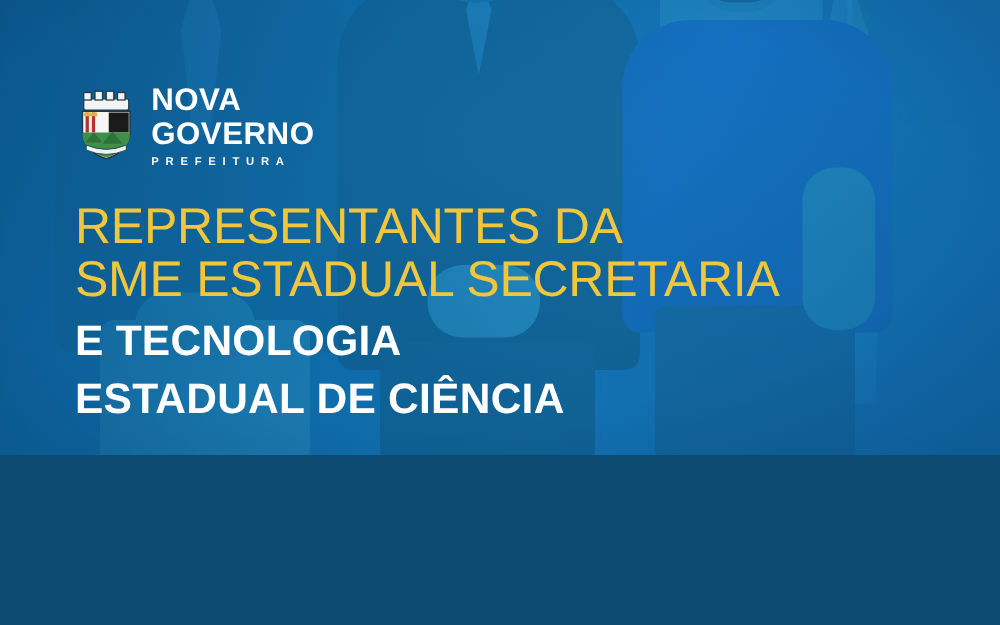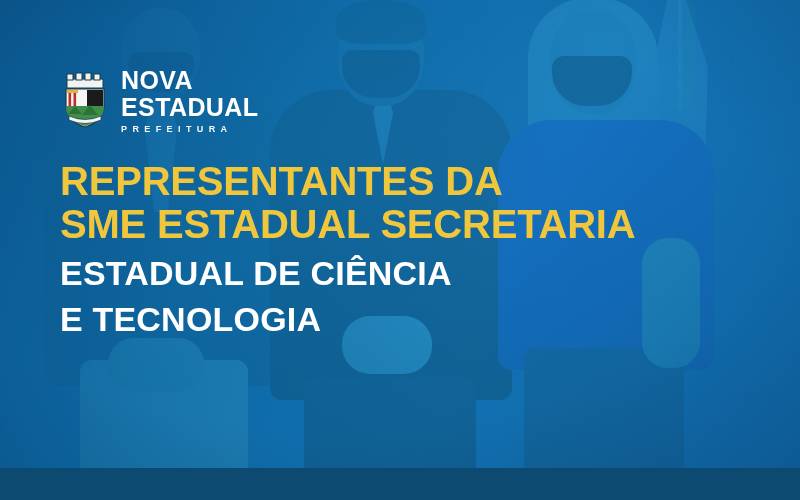--- a/index.html
+++ b/index.html
@@ -1,21 +1,21 @@
 <!DOCTYPE html>
 <html lang="pt-BR"><head>
 <meta charset="utf-8">
 <title>Nova Friburgo - Banner</title>
 <style>
   html,body{margin:0;padding:0;background:#0c4a72;}
   *{box-sizing:border-box;}
 
   .banner{
     position:relative;
-    width:800px;height:468px;
+    width:800px;height:364px;
     overflow:hidden;
     font-family:"Liberation Sans","DejaVu Sans",sans-serif;
     background:#0f5f91;
     user-select:none;
   }
 
   
   .photo{position:absolute;inset:0;overflow:hidden;}
 
   
@@ -207,21 +207,21 @@
     color:#ffffff;font-weight:800;font-size:25px;letter-spacing:.4px;
   }
   .wm-2{margin-top:2px;}
   .wm-3{
     color:#ffffff;font-size:9px;font-weight:600;letter-spacing:5.4px;
     margin-top:5px;opacity:.96;
   }
 
   .headline{position:absolute;left:60px;top:160px;width:660px;}
   .hl-yellow{
-    color:#f0c63c;font-weight:700;font-size:40px;line-height:1.07;
+    color:#f0c63c;font-weight:400;font-size:40px;line-height:1.07;
     letter-spacing:-.2px;margin:0;
   }
   .hl-white{
     color:#ffffff;font-weight:700;font-size:34px;line-height:1.13;
     letter-spacing:.2px;margin:8px 0 0 0;
   }
 
   .cta{
     position:absolute;left:62px;top:372px;
     width:171px;height:50px;
@@ -383,27 +383,27 @@
 
           <path d="M6 36 H44 V38 C44 47 35 53 25 56 C15 53 6 47 6 38 Z" fill="#3f8f4a"></path>
           <path d="M8 44 L15 36 L22 44 Z" fill="#2f7239"></path>
           <path d="M22 45 L30 35 L38 45 Z" fill="#2f7239"></path>
 
           <path d="M9 46 Q25 53 41 46 L41 50 Q25 57 9 50 Z" fill="#f3f4f1" stroke="#1d3a4a" stroke-width=".7"></path>
         </svg>
       </div>
       <div class="wordmark">
         <span class="wm-1">NOVA</span>
-        <span class="wm-2">ESTADUAL</span>
+        <span class="wm-2">GOVERNO</span>
         <span class="wm-3">PREFEITURA</span>
       </div>
     </div>
 
     <div class="headline">
       <div class="hl-yellow">REPRESENTANTES DA</div>
       <div class="hl-yellow">SME ESTADUAL SECRETARIA</div>
+      <div class="hl-white">E TECNOLOGIA</div>
       <div class="hl-white">ESTADUAL DE CIÊNCIA</div>
-      <div class="hl-white">E TECNOLOGIA</div>
     </div>
 
 
   </div>
 </div>
 
 </body></html>

